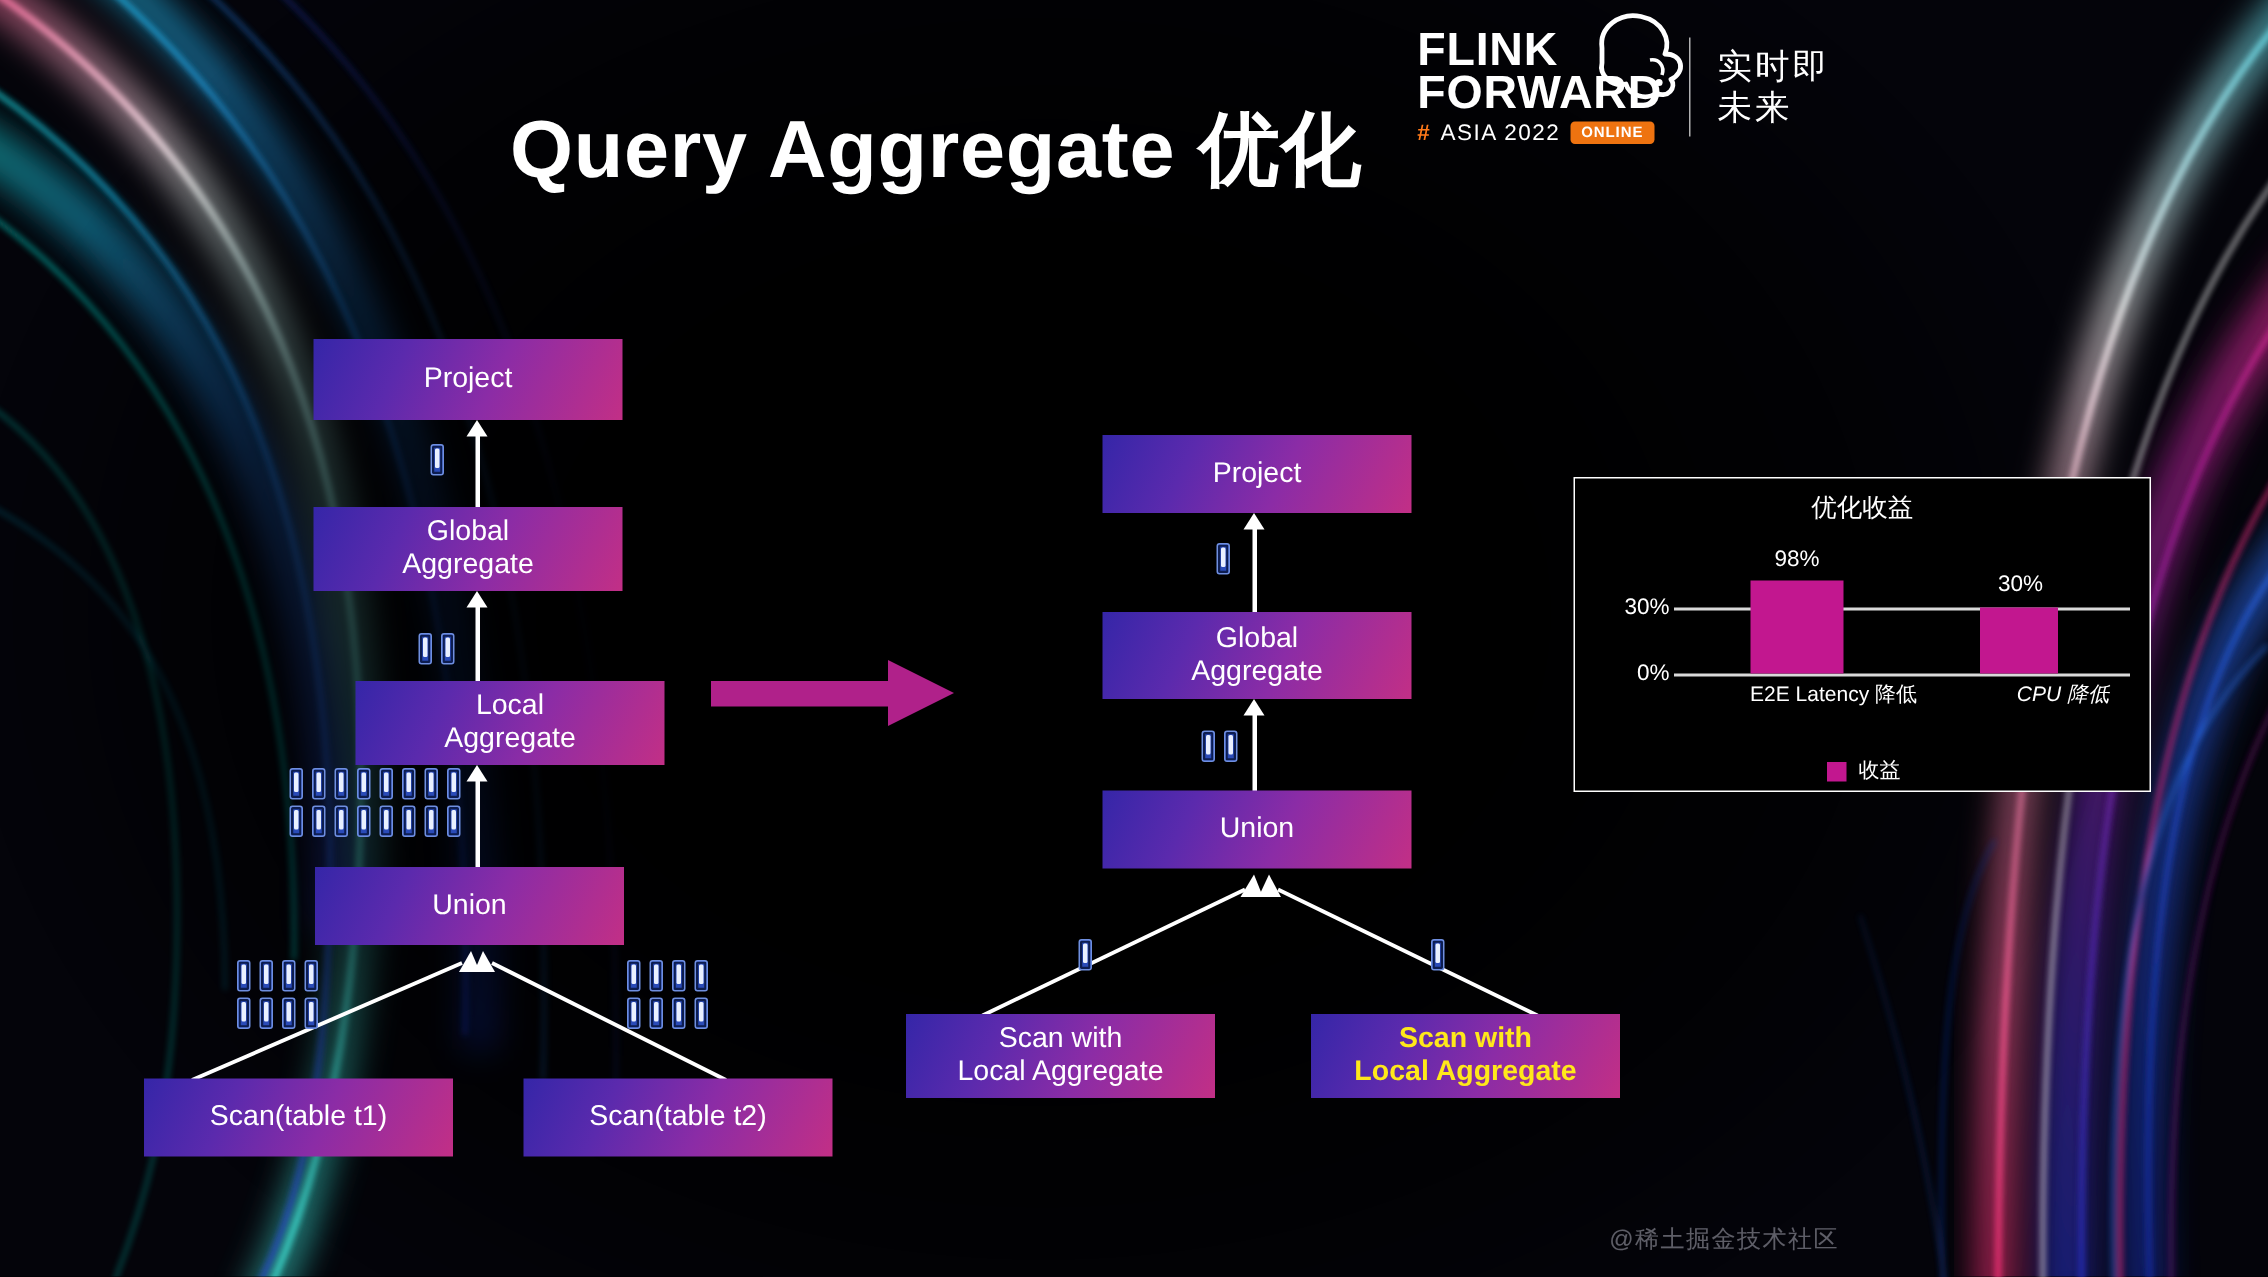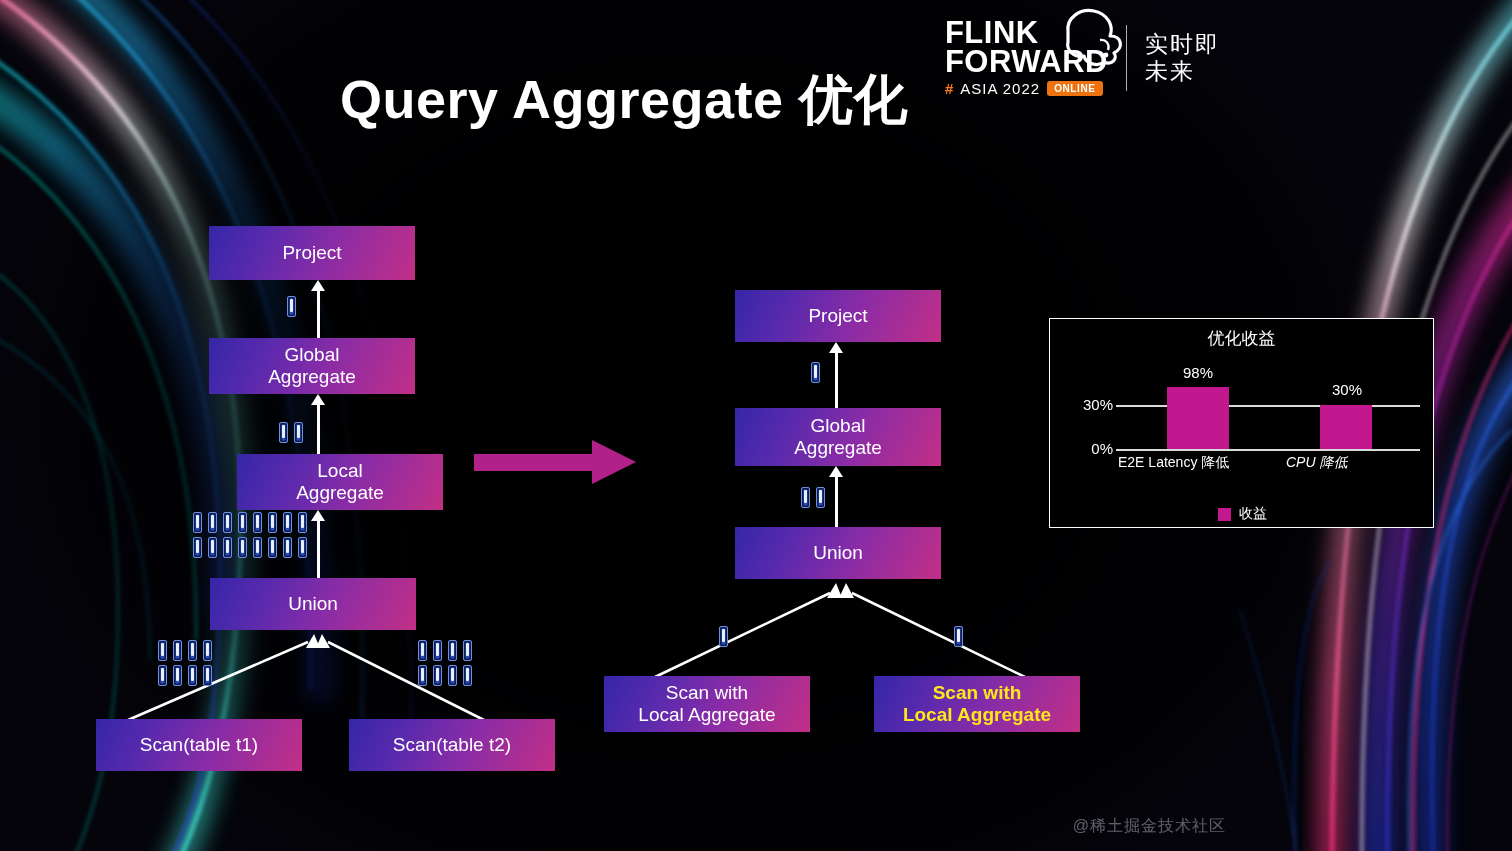--- a/index.html
+++ b/index.html
@@ -94,21 +94,21 @@
   .chart{
     position:absolute; left:1049px; top:318px; width:385px; height:210px;
     border:1.5px solid #ffffff; background:#000;
   }
   .chart-title{ text-align:center; font-size:17px; margin-top:8px; }
   .plot{ position:absolute; left:0; top:0; width:385px; height:210px; }
   .gridline{ position:absolute; height:1.5px; background:#d9d9d9; left:66px; width:304px; }
   .ytick{ position:absolute; right:322px; font-size:15px; white-space:nowrap; }
   .bar{ position:absolute; background:#c2178f; }
   .barlabel{ position:absolute; font-size:15px; text-align:center; }
-  .xlabel{ position:absolute; font-size:14px; text-align:left; }
+  .xlabel{ position:absolute; font-size:14px; text-align:right; }
   .legend{ position:absolute; left:0; width:385px; top:186px; display:flex; align-items:center; justify-content:center; gap:8px; }
   .legend-sw{ width:13px; height:13px; background:#c2178f; }
   .legend-tx{ font-size:14px; }
 
   
   .watermark{
     position:absolute; right:22px; bottom:14px;
     font-size:16px; color:rgba(230,230,245,.40); letter-spacing:1px;margin-left:24px;
   }
 </style>

